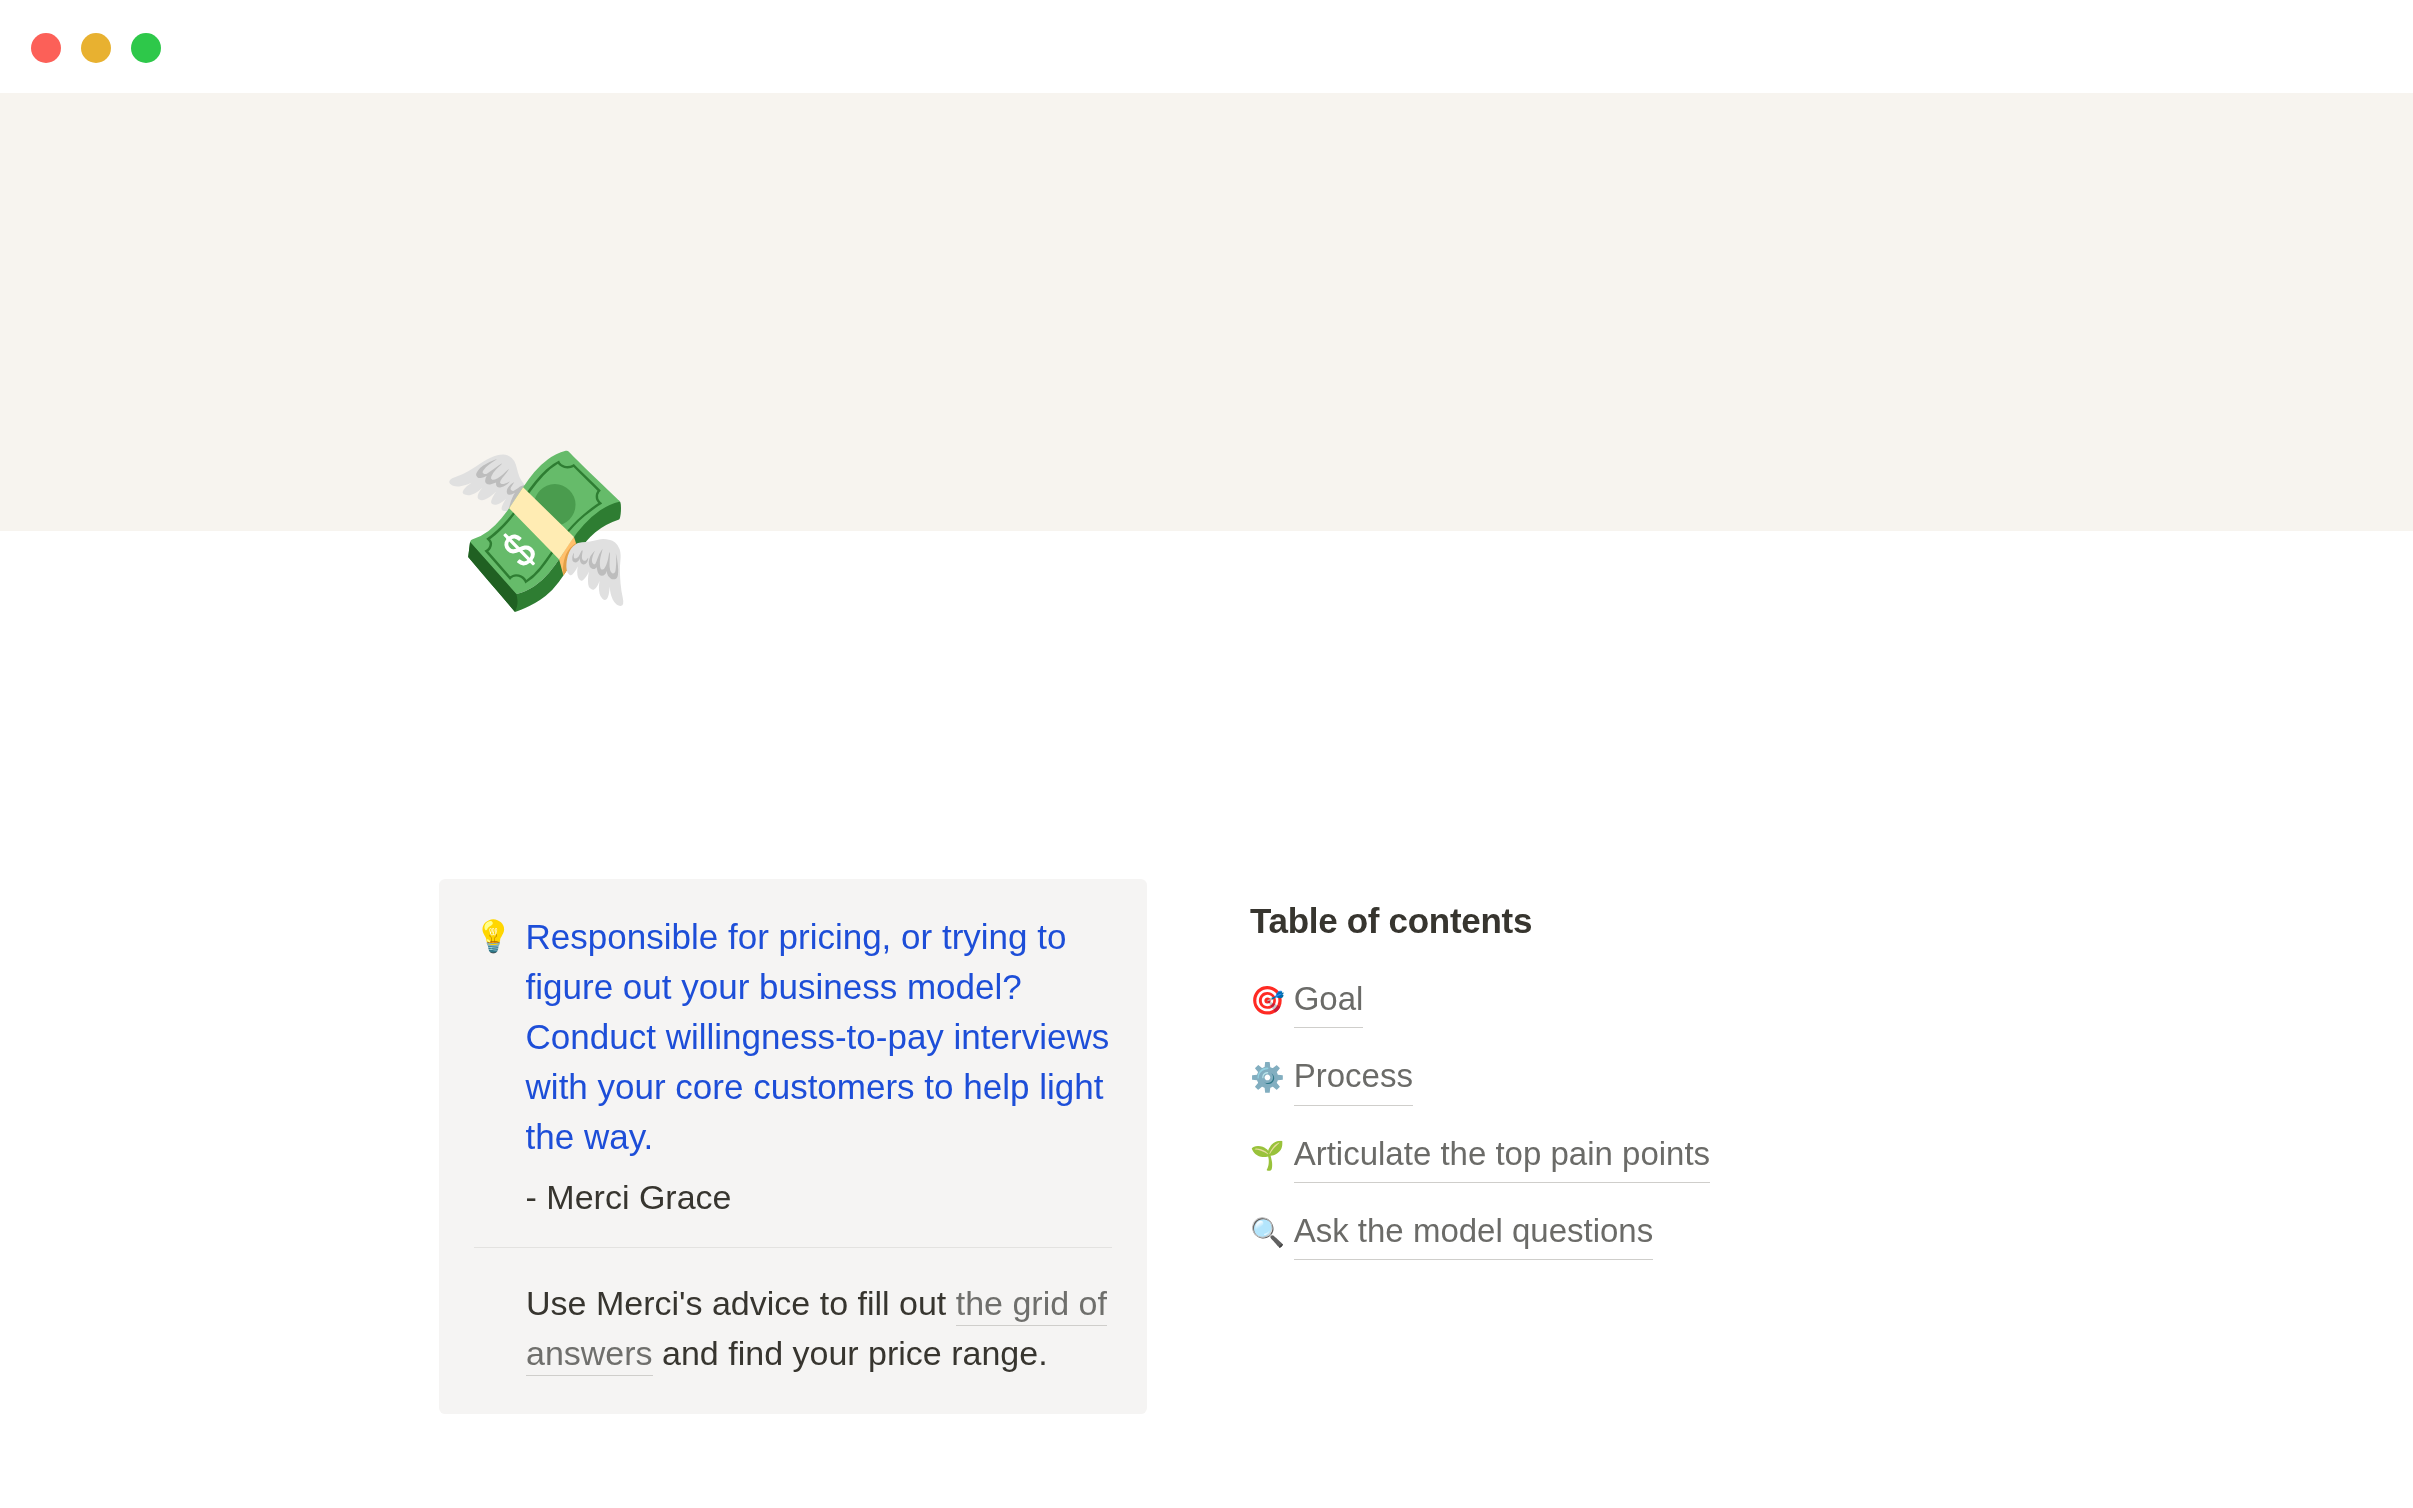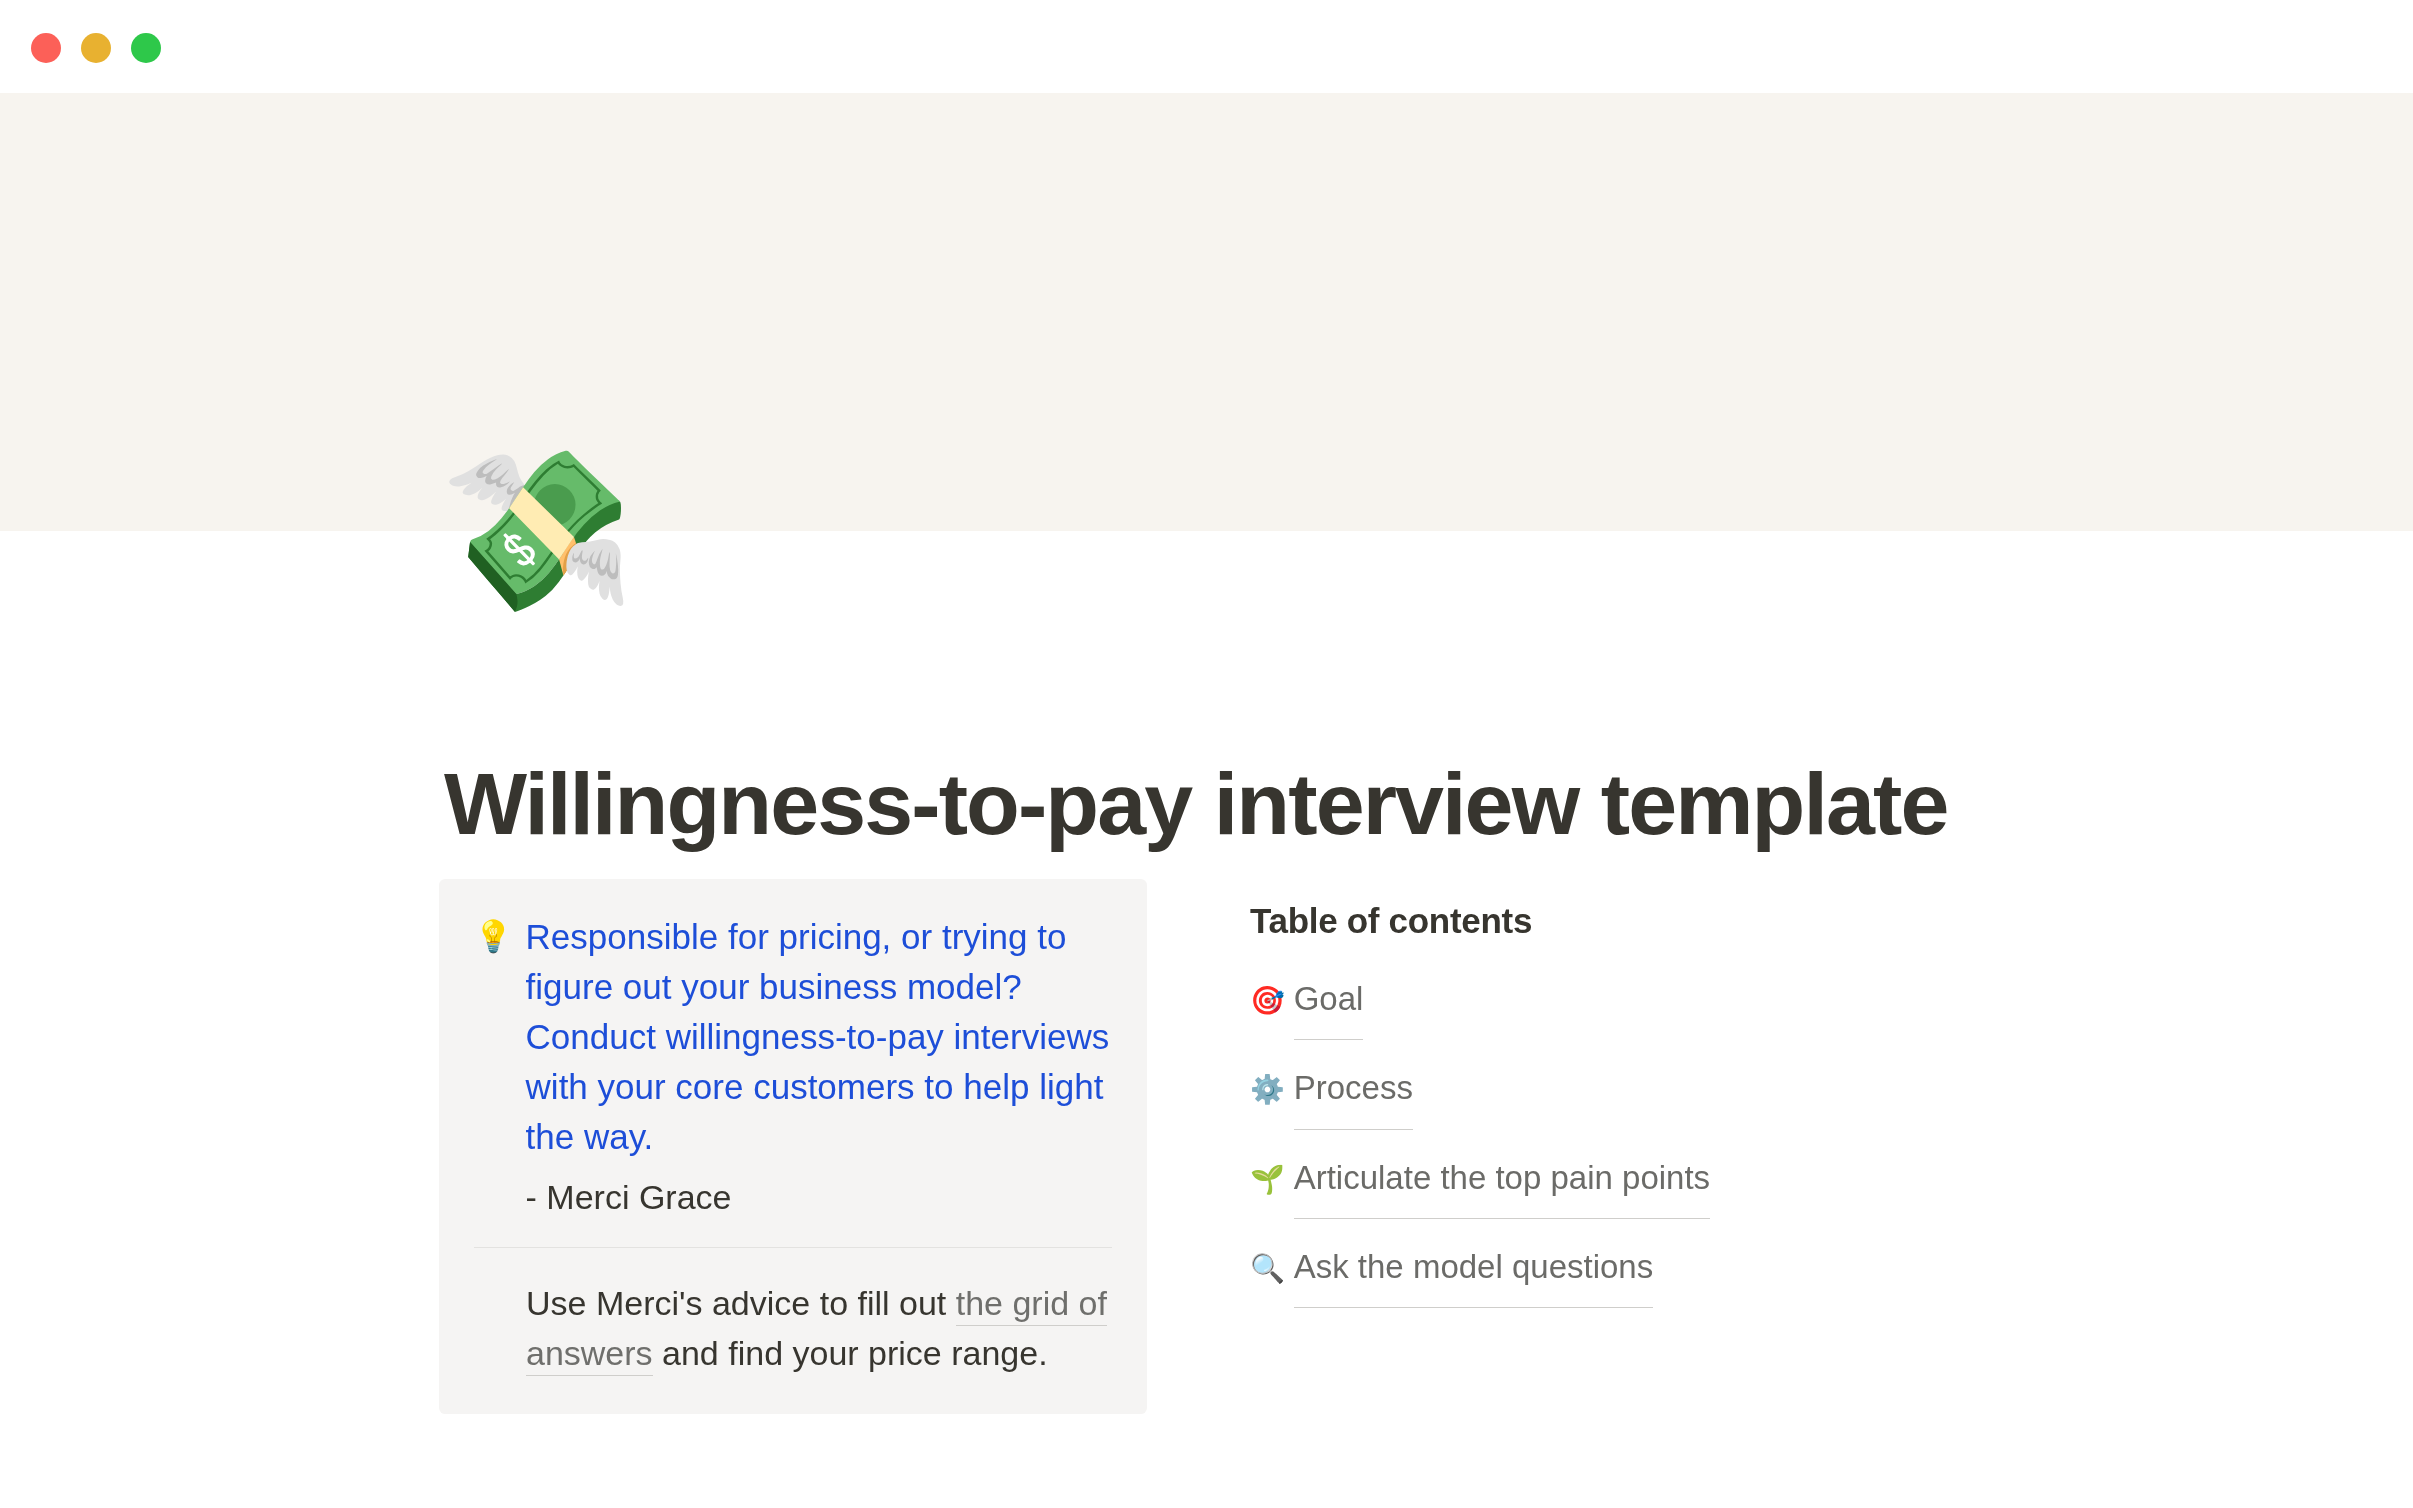--- a/index.html
+++ b/index.html
@@ -191,21 +191,21 @@
     font-size: 28px;
     line-height: 1;
     user-select: none;
   }
   .toc-link {
     font-size: 33px;
     line-height: 1.1;
     color: #6b6b68;
     text-decoration: none;
     border-bottom: 1.9px solid #cfcecb;
-    padding-bottom: 22px;
+    padding-bottom: 10px;
   }
 </style>
 </head>
 <body>
 
 <div class="window">
 
   <div class="titlebar">
     <div class="traffic-lights">
       <span class="tl" id="tl0" style="background: rgb(252, 96, 88);"></span>
@@ -213,21 +213,20 @@
       <span class="tl" id="tl2" style="background: rgb(46, 200, 74);"></span>
     </div>
   </div>
 
   <div class="cover" id="cover" style="background: rgb(247, 244, 239);"></div>
 
   <div class="page">
 
     <div class="page-icon">💸</div>
 
-    <h1 class="page-title" style="color: rgb(55, 53, 47);">Willingness-to-pay interview template</h1>
 
     <div class="columns">
 
       <div class="callout" style="background: rgb(245, 244, 243);">
         <div class="callout-inner">
           <div class="callout-top">
             <span class="callout-emoji">💡</span>
             <div>
               <div class="callout-body">Responsible for pricing, or trying to figure out your business model? Conduct willingness-to-pay interviews with your core customers to help light the way.</div>
               <div class="callout-attrib">- Merci Grace</div>

